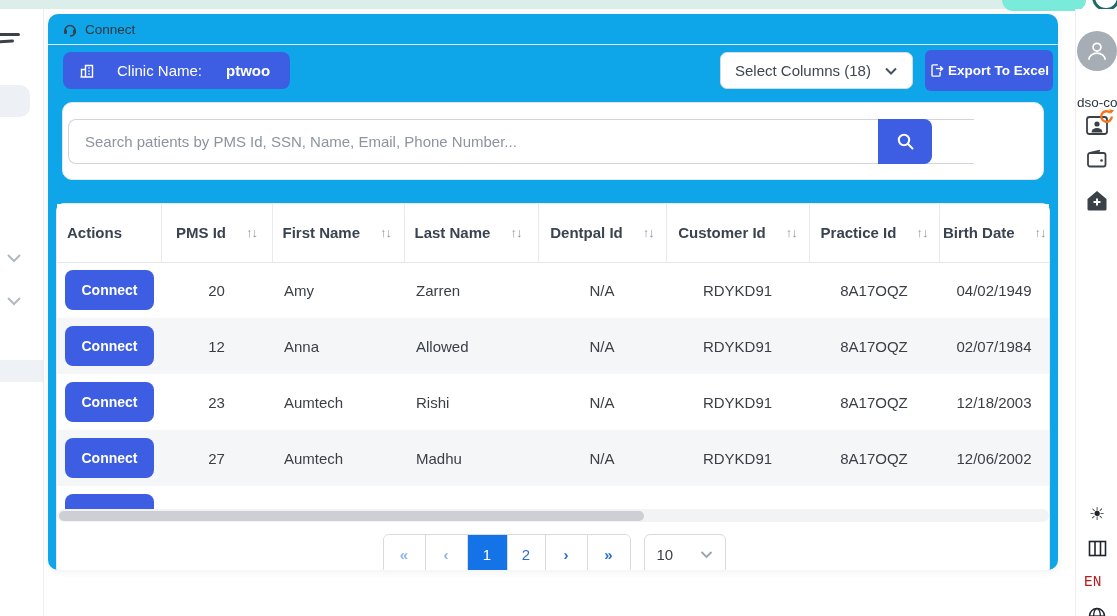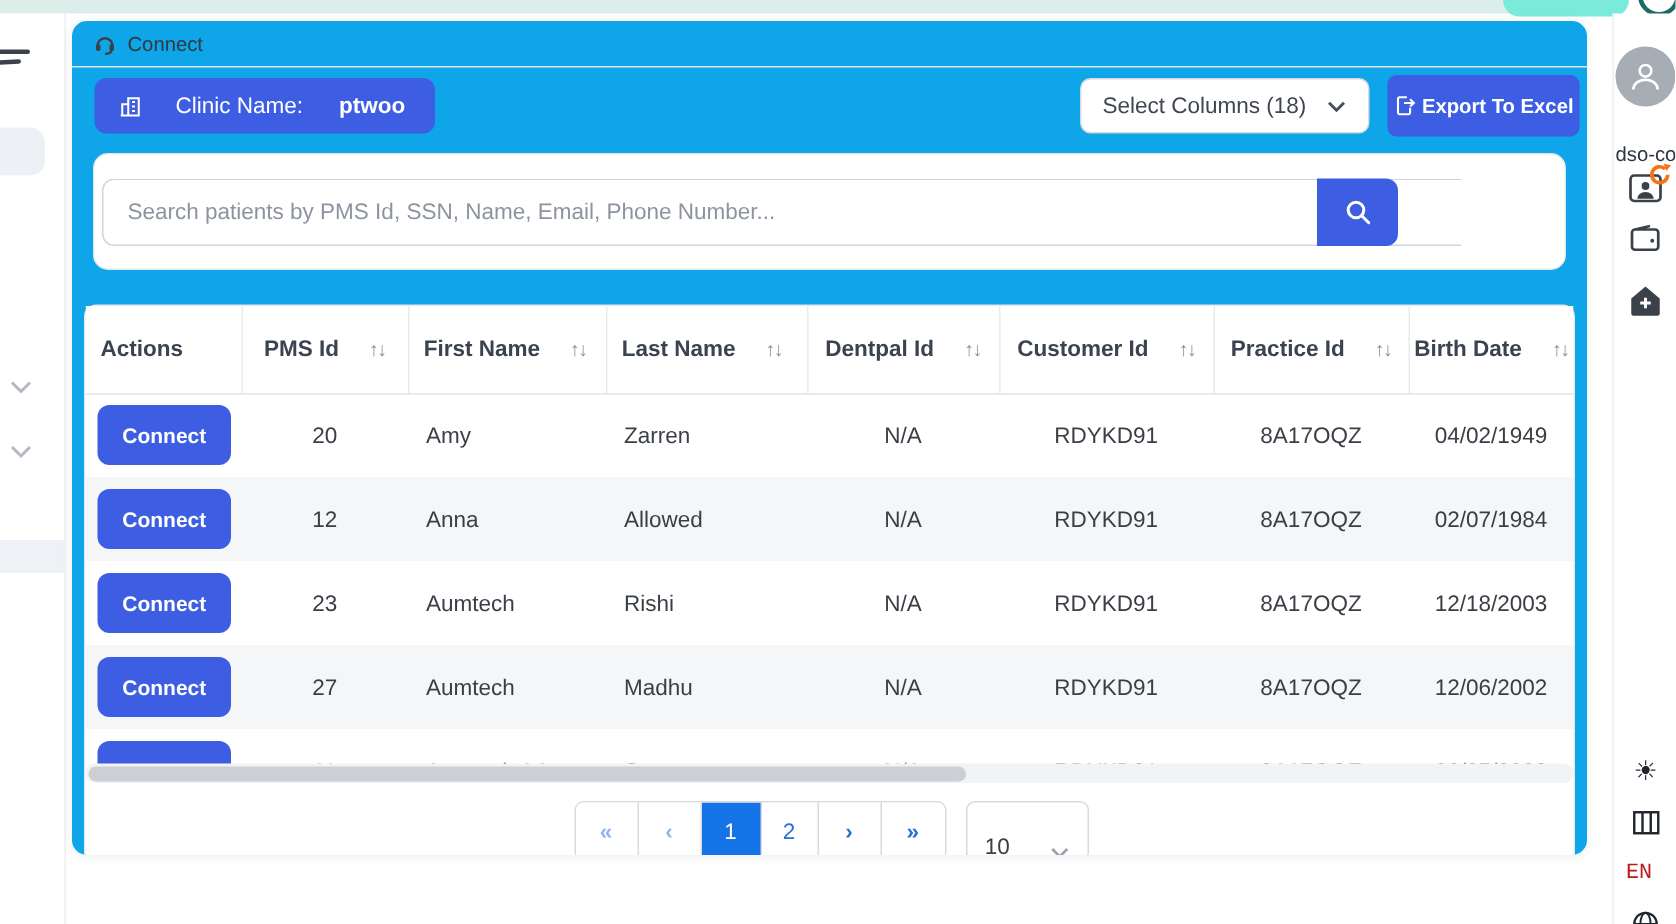--- a/index.html
+++ b/index.html
@@ -98,21 +98,21 @@
     display:flex; align-items:center; padding:0 13px; color:#2b6ed8; font-size:15px; }
   .page-group { display:flex; height:40px; border:1px solid #d8dade; border-radius:6px;
     background:#fff; overflow:hidden; }
   .pg-cell { min-width:38px; padding:0 2px; display:flex; align-items:center; justify-content:center;
     border-right:1px solid #d8dade; color:#2b6ed8; font-size:15px; cursor:pointer; background:#fff; }
   .pg-cell:last-child { border-right:none; }
   .pg-cell.arrow { font-size:15px; font-weight:700; min-width:42px; }
   .pg-cell.dim { color:#8fb4e9; }
   .pg-cell.active { background:#1473e6; color:#fff; min-width:40px; }
   .size-box { height:40px; width:82px; border:1px solid #d8dade; border-radius:6px; background:#fff;
-    display:flex; align-items:flex-end; justify-content:space-between; padding:0 12px;
+    display:flex; align-items:center; justify-content:space-between; padding:0 12px;
     color:#3a4046; font-size:15px; cursor:pointer; }
 
   
   .footer { position:absolute; left:0; top:582px; width:900px; text-align:center;
     font-size:14.5px; color:#3b4046; }
 
   
   .rsb { position:absolute; left:1075px; top:9px; width:42px; height:607px;
     background:#fff; border-left:1px solid #eceef1; overflow:hidden; }
   .avatar { position:absolute; left:1px; top:22px; width:40px; height:40px; border-radius:50%;

